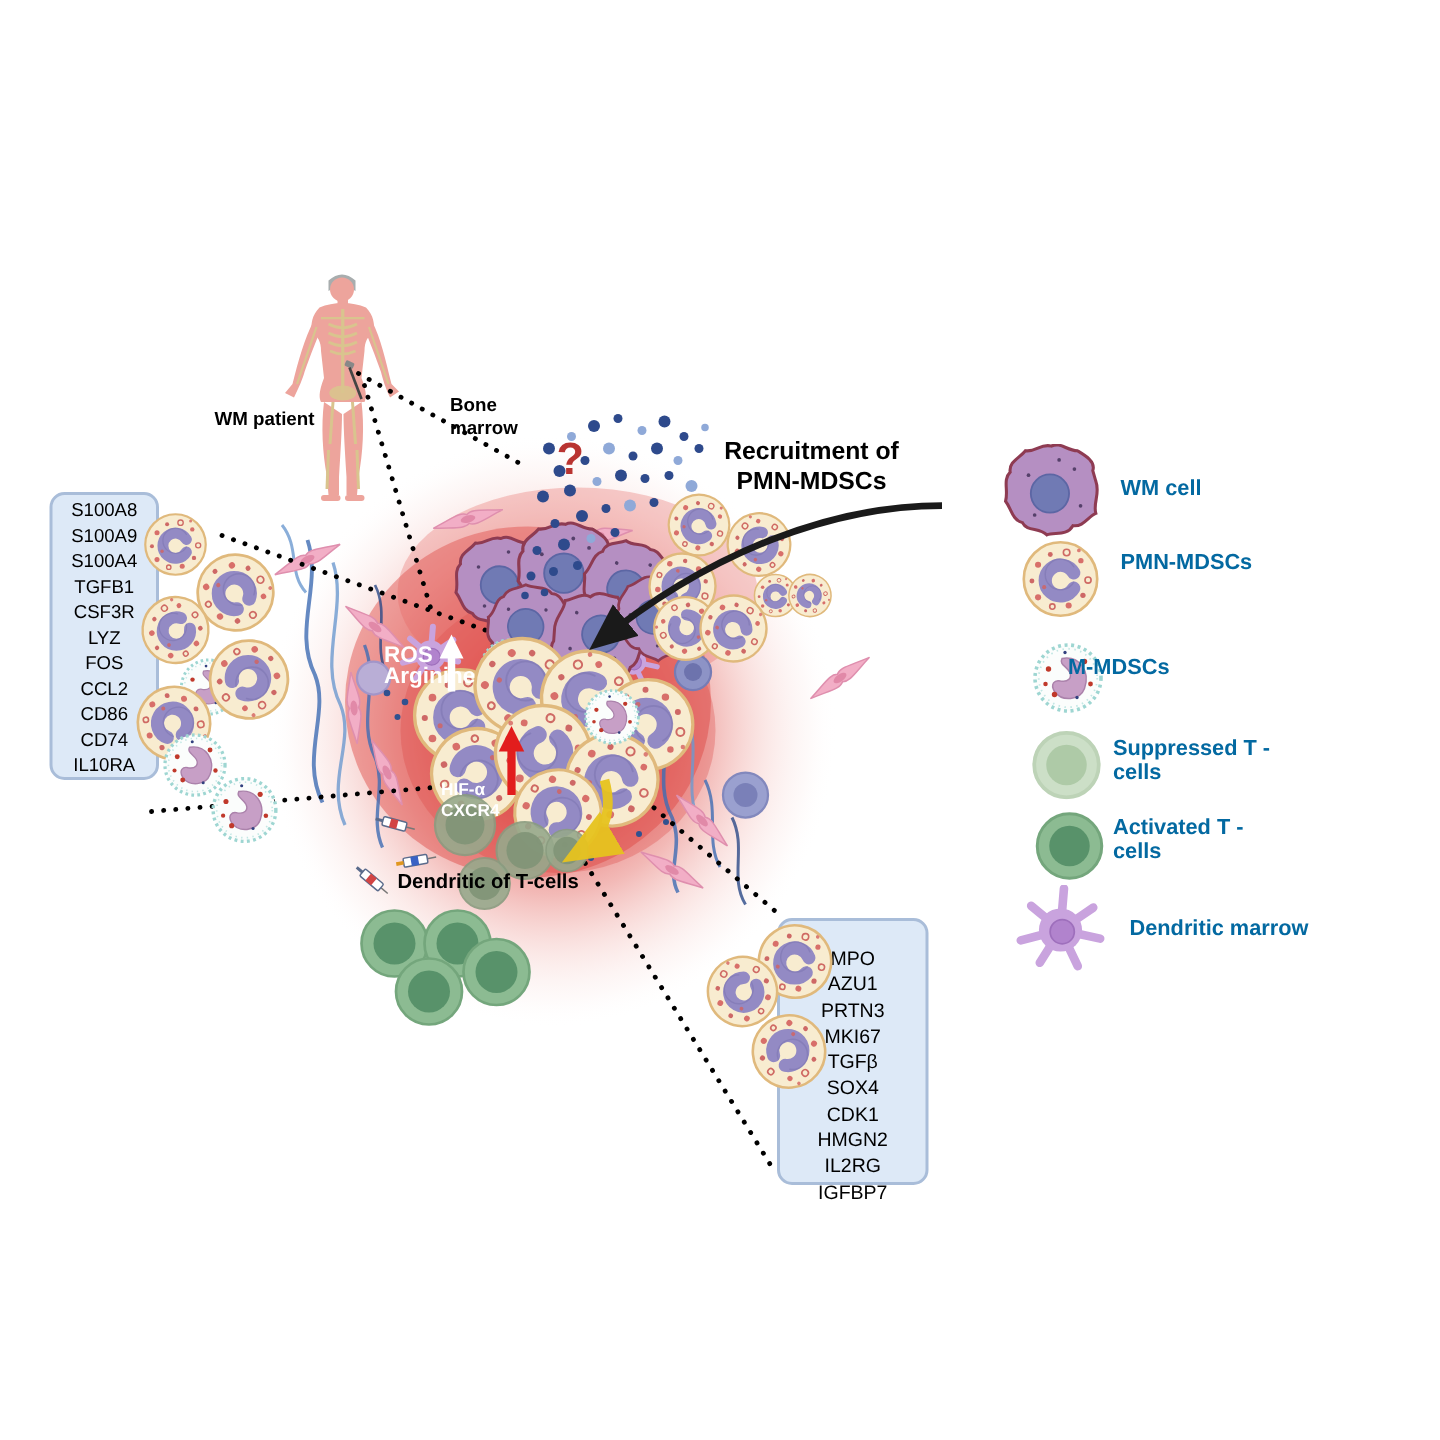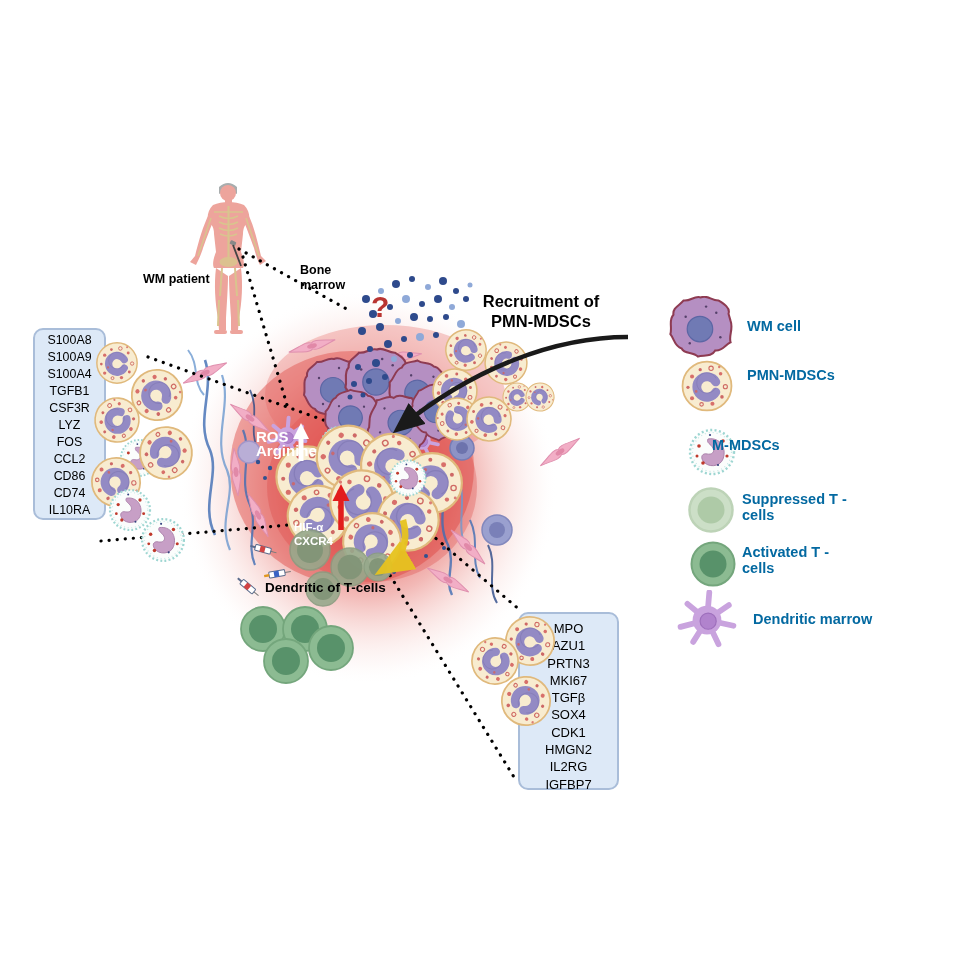--- a/index.html
+++ b/index.html
@@ -4,21 +4,21 @@
 <style>
   html,body{margin:0;padding:0;background:#fff;}
   .canvas{position:relative;width:960px;height:960px;background:#fff;
           font-family:"Liberation Sans",sans-serif;overflow:hidden;}
   .art{position:absolute;left:0;top:0;z-index:2;pointer-events:none;}
   .genebox{position:absolute;z-index:1;background:var(--box_bg,#dde9f7);
            border:2px solid var(--box_border,#a9bdd9);border-radius:10px;
            text-align:center;color:#000;box-sizing:border-box;}
   #left-gene-box{left:33px;top:328px;width:73px;height:192px;padding-top:2px;}
   #left-gene-box .gene{line-height:17px;font-size:12.4px;}
-  #right-gene-box{left:518px;top:612px;width:101px;height:178px;padding-top:6px;}
+  #right-gene-box{left:518px;top:612px;width:101px;height:178px;padding-top:16px;}
   #right-gene-box .gene{line-height:17.3px;font-size:13px;}
   .lbl{position:absolute;z-index:3;font-weight:700;color:#000;white-space:nowrap;}
   .lbl span{display:block;}
   #wm-patient-label{left:143px;top:272px;font-size:12.5px;}
   #bone-marrow-label{left:300px;top:263px;width:70px;font-size:12.5px;line-height:15px;}
   #recruitment-label{left:452px;top:291px;width:178px;text-align:center;font-size:16.5px;line-height:20px;}
   #question-mark{left:371px;top:290px;font-size:30px;font-weight:800;color:var(--question_red,#b93431);}
   #ros-label{left:256px;top:430px;font-size:15px;line-height:13.5px;color:#fff;}
   #hif-label{left:294px;top:496px;font-size:11.5px;line-height:13.5px;color:#fff;margin-top:25px;}
   #inhibition-label{left:265px;top:580px;font-size:13.5px;}

